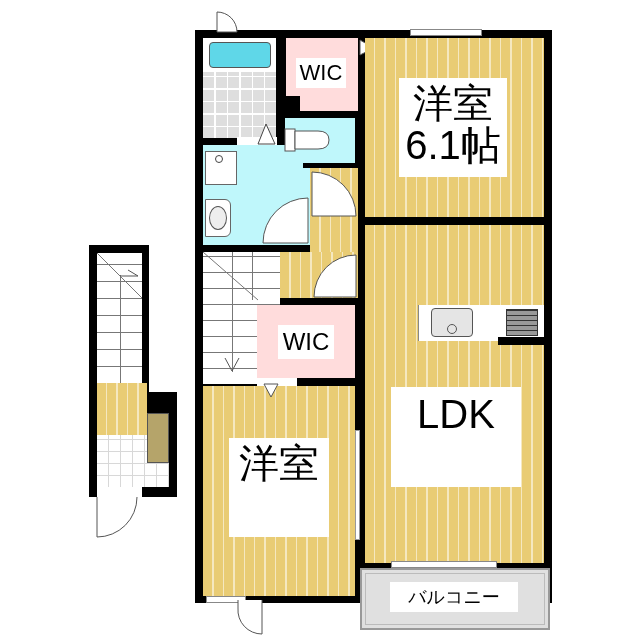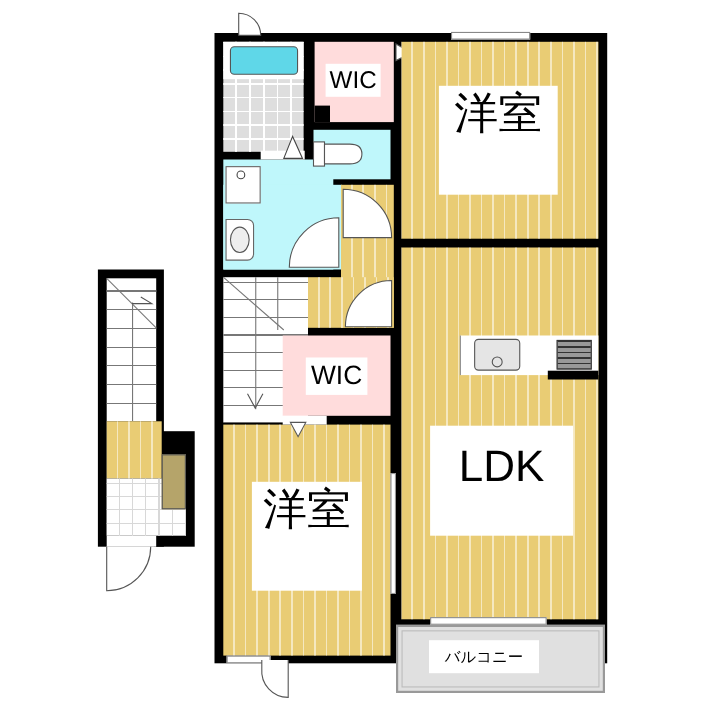--- a/index.html
+++ b/index.html
@@ -82,51 +82,52 @@
       <line x1="0" y1="0" x2="55" y2="48" stroke="#777"></line>
     </svg>
 
   <div class="abs pink" style="left:257px;top:305px;width:98px;height:73px;"></div>
   <div class="abs label" style="left:278px;top:325px;width:56px;height:34px;font-size:24px;line-height:34px;">WIC</div>
 
   <div class="abs wood" style="left:365px;top:38px;width:179px;height:179px;"></div>
   <div class="abs win" style="left:410px;top:29px;width:72px;height:7px;"></div>
   <div class="abs label" style="left:399px;top:78px;width:108px;height:99px;font-size:40px;padding-top:4px;">
     <div>洋室</div>
+    <div>6.1帖</div>
   </div>
 
   <div class="abs wood" style="left:365px;top:225px;width:179px;height:338px;"></div>
   <div class="abs" style="left:418px;top:305px;width:126px;height:36px;background:#fff;border-left:1px solid #888;"></div>
   <div class="abs wall" style="left:498px;top:337px;width:46px;height:8px;"></div>
   <div class="abs" style="left:431px;top:308px;width:42px;height:29px;background:#e5e5e5;border:1px solid #555;border-radius:4px;">
     <div class="abs" style="left:15px;top:15px;width:10px;height:10px;border:1px solid #555;border-radius:50%;"></div>
   </div>
   <div class="abs" style="left:506px;top:309px;width:32px;height:27px;background:#999;border:1px solid #333;
     background-image: repeating-linear-gradient(0deg, transparent 0, transparent 4px, #333 4px, #333 5px);"></div>
-  <div class="abs label" style="left:391px;top:387px;width:130px;height:100px;font-size:40px;padding-top:16px;">
+  <div class="abs label" style="left:391px;top:387px;width:130px;height:100px;font-size:40px;padding-top:6px;">
     <div>LDK</div>
   </div>
   <div class="abs win" style="left:391px;top:561px;width:106px;height:7px;"></div>
 
   <div class="abs wood" style="left:203px;top:386px;width:152px;height:210px;"></div>
   <div class="abs" style="left:257px;top:378px;width:40px;height:8px;background:#fff;"></div>
   <svg style="left:262px;top:382px;" width="20" height="20">
       <polygon points="2,2 16,2 9,15" fill="#fff" stroke="#555"></polygon>
     </svg>
   <div class="abs" style="left:355px;top:430px;width:5px;height:110px;background:#fff;border:1px solid #999;"></div>
   <div class="abs label" style="left:229px;top:438px;width:100px;height:99px;font-size:40px;padding-top:4px;">
     <div>洋室</div>
   </div>
   <div class="abs win" style="left:206px;top:596px;width:40px;height:7px;"></div>
   <svg style="left:236px;top:598px;" width="30" height="40">
       <path d="M2,2 L2,10 A24,24 0 0 0 26,36 L26,2" fill="#fff" stroke="#555"></path>
     </svg>
 
   <div class="abs" style="left:360px;top:568px;width:190px;height:62px;background:#e0e0e0;border:2px solid #999;outline:1px solid #bbb;outline-offset:-6px;"></div>
-  <div class="abs label" style="left:390px;top:582px;width:100px;height:30px;font-size:14px;line-height:30px;">バルコニー</div>
+  <div class="abs label" style="left:390px;top:582px;width:128px;height:30px;font-size:18px;line-height:30px;">バルコニー</div>
 
   <svg style="left:215px;top:10px;" width="30" height="24">
       <path d="M2,22 L2,2 A20,20 0 0 1 22,22 Z" fill="#fff" stroke="#555"></path>
     </svg>
 
   <div class="abs wall" style="left:89px;top:245px;width:60px;height:252px;"></div>
   <div class="abs wall" style="left:140px;top:392px;width:37px;height:105px;"></div>
   <div class="abs" style="left:97px;top:253px;width:45px;height:130px;background:#fff;
     background-image: repeating-linear-gradient(0deg, transparent 0, transparent 16px, #777 16px, #777 17px);"></div>
   <div class="abs" style="left:120px;top:275px;width:1px;height:108px;background:#777;"></div>

